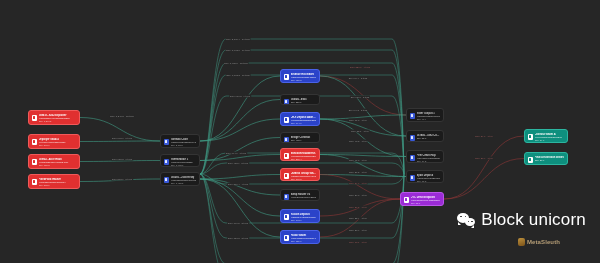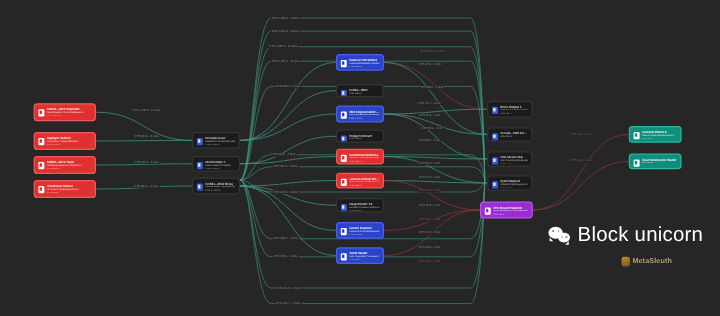--- a/index.html
+++ b/index.html
@@ -2,21 +2,21 @@
 <html><head>
 <meta charset="utf-8">
 <style>
   html,body{margin:0;padding:0;}
   body{
     width:600px;height:263px;overflow:hidden;
     background:#262626;
     font-family:"Liberation Sans", sans-serif;
     position:relative;
   }
-  #canvas{position:absolute;inset:0;width:600px;height:236px;}
+  #canvas{position:absolute;inset:0;width:600px;height:236px;margin-top:24px;}
   #edges{position:absolute;left:0;top:0;width:600px;height:263px;}
 
   .node{
     position:absolute;
     border-radius:3px;
     box-sizing:border-box;
     display:flex;
     align-items:flex-start;
     padding:2.5px 3px 2.5px 2.5px;
     gap:2px;

